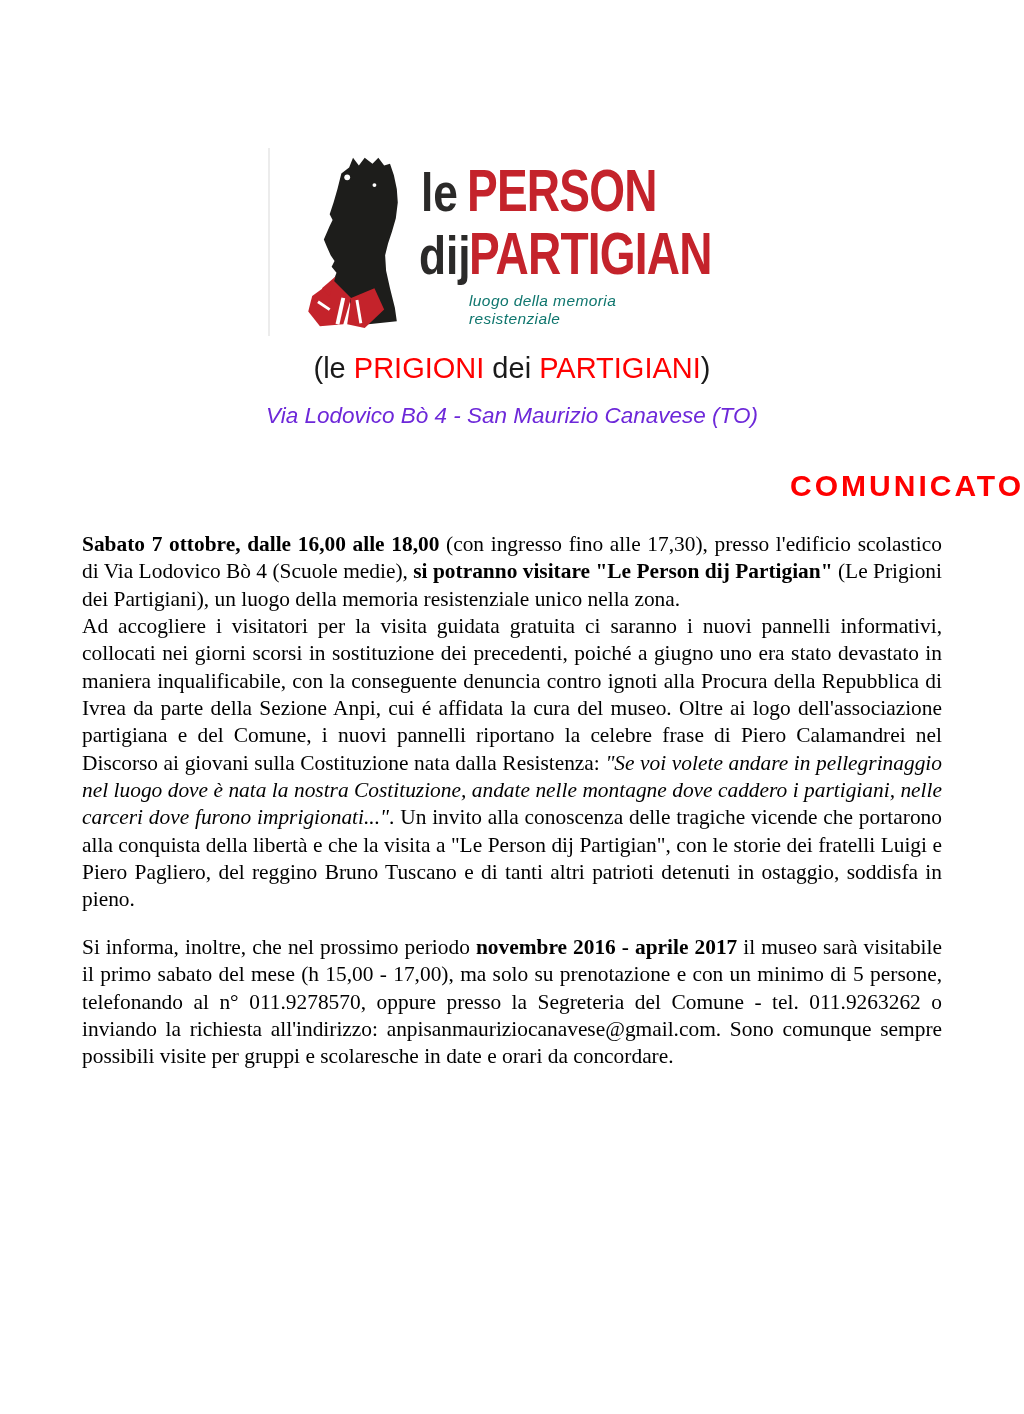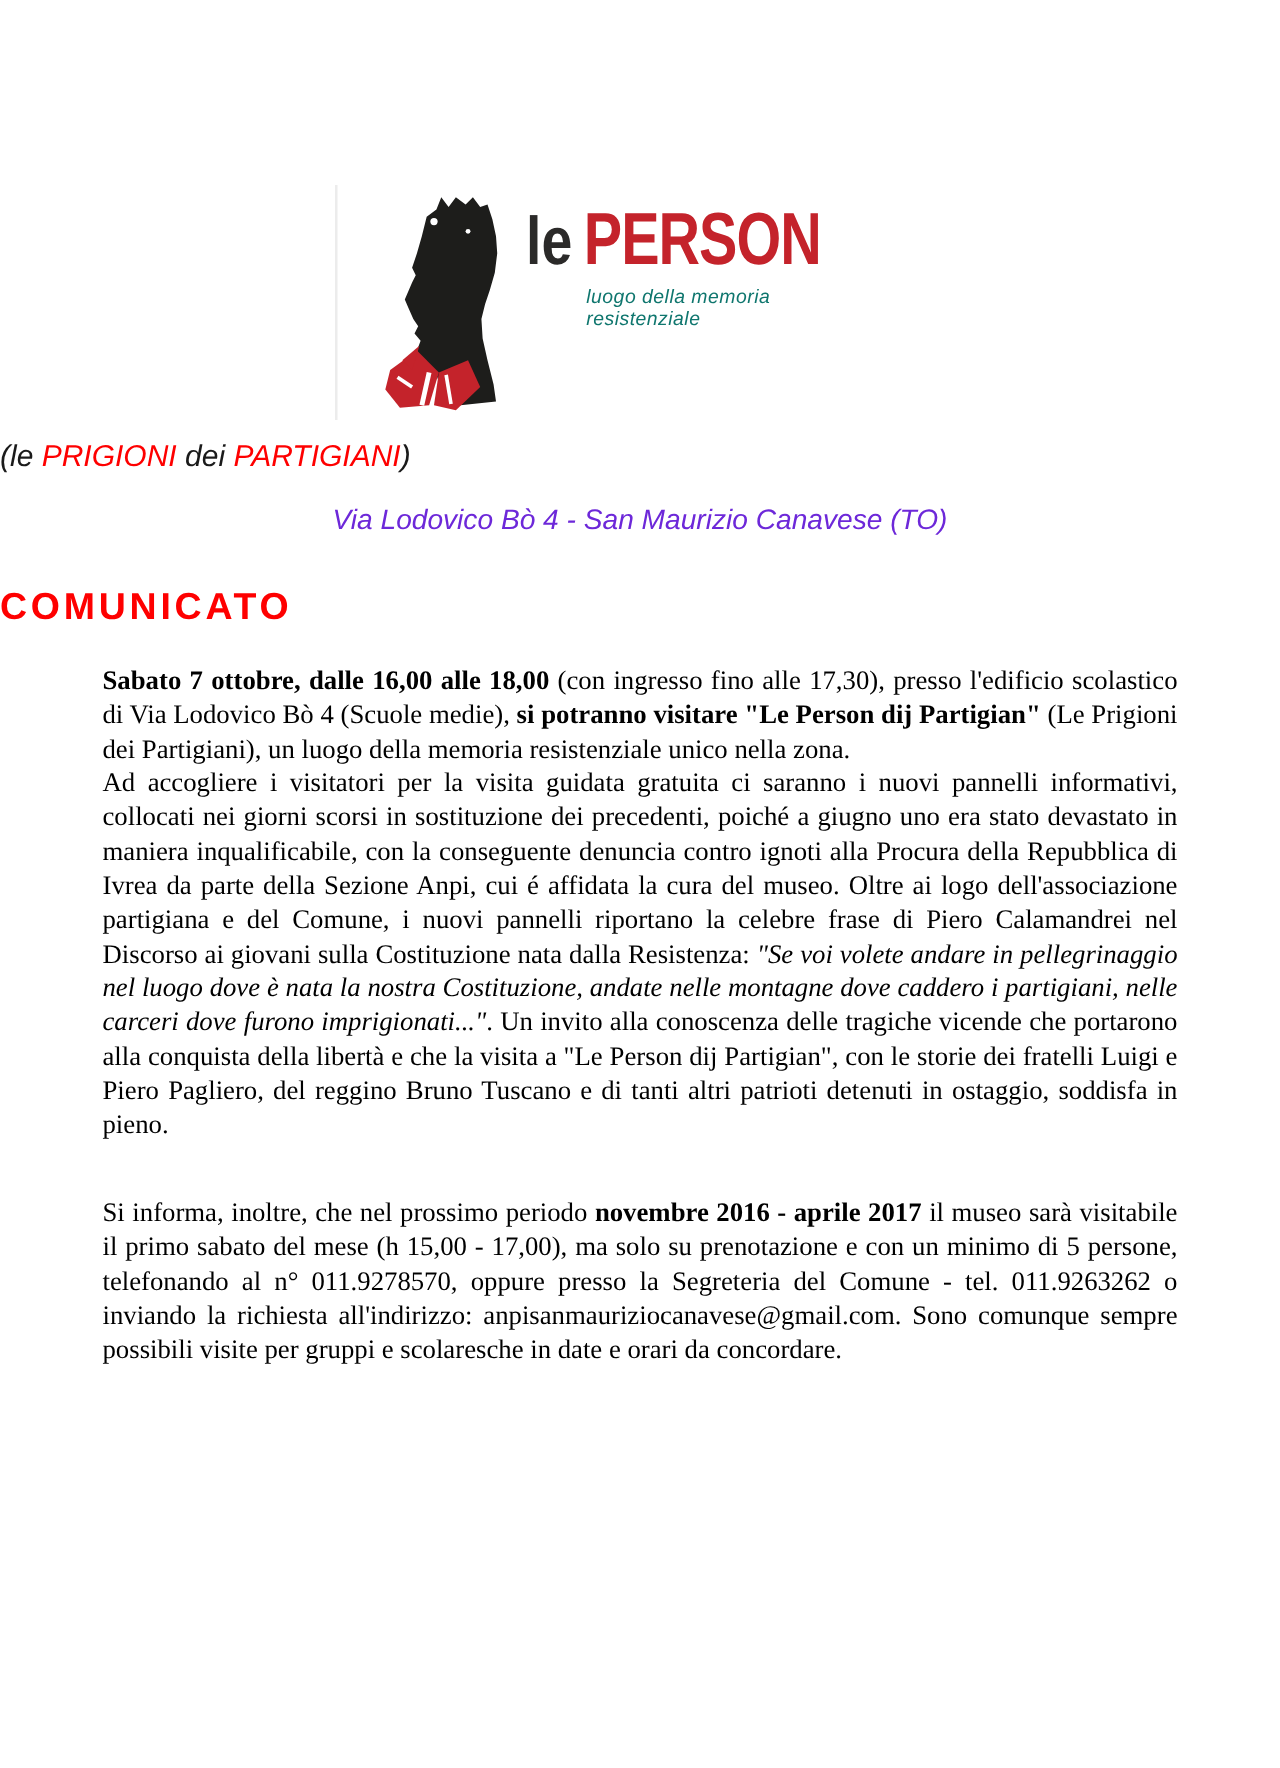--- a/index.html
+++ b/index.html
@@ -14,33 +14,33 @@
   .logo-prefix{display:inline-block;width:50px;text-align:right;margin-right:9px;
                font-family:"Liberation Sans", sans-serif;font-weight:bold;font-size:54px;
                color:#2b2a29;transform:scaleX(0.82);transform-origin:right bottom;}
   .logo-main{display:inline-block;font-family:"Liberation Sans", sans-serif;font-weight:bold;
              font-size:59px;color:#c4232b;letter-spacing:-1px;
              transform:scaleX(0.78);transform-origin:left bottom;}
   .logo-tagline{margin-left:59px;margin-top:6px;font-family:"Liberation Sans", sans-serif;
                 font-style:italic;font-size:15.5px;color:#0f766e;letter-spacing:0.4px;}
 
   
-  .subtitle{position:absolute;left:0;top:352px;width:100%;
-            font-family:"Liberation Sans", sans-serif;font-size:24px;color:#1a1a1a;font-style:italic;}
+  .subtitle{position:absolute;left:0;top:352px;width:100%;text-align:center;
+            font-family:"Liberation Sans", sans-serif;font-size:29px;color:#1a1a1a;}
   .address{position:absolute;left:0;top:403px;width:100%;text-align:center;
            font-family:"Liberation Sans", sans-serif;font-style:italic;font-size:22.5px;color:#6d28d9;}
-  .doc-title{position:absolute;left:0;top:469px;width:100%;text-align:left;
+  .doc-title{position:absolute;left:0;top:469px;width:100%;text-align:right;
              font-family:"Liberation Sans", sans-serif;font-weight:bold;font-size:30px;
              letter-spacing:3px;color:#fe0000;}
 
   
   .body-text{position:absolute;left:82px;top:531px;width:860px;
              font-size:21.4px;line-height:27.35px;text-align:justify;}
   .para{margin:0;}
-  .para-gap{margin-top:43px;}
+  .para-gap{margin-top:20px;}
   .b{font-weight:bold;}
   .i{font-style:italic;}
   .red{color:#fe0000;}
 </style>
 </head>
 <body>
 
 <div class="page">
 
   <div class="logo">
@@ -57,20 +57,24 @@
       <path fill="#c4232b" d="M22,140 L36,128 30,148 Z"></path>
       <polyline points="44,150 38,177" stroke="#ffffff" stroke-width="4" fill="none"></polyline>
       <polyline points="58,152 62,176" stroke="#ffffff" stroke-width="3" fill="none"></polyline>
       <polyline points="18,154 30,162" stroke="#ffffff" stroke-width="3" fill="none"></polyline>
     </svg>
     <div class="logo-text">
       <div class="logo-row">
         <span class="logo-prefix">le</span>
         <span class="logo-main">PERSON</span>
       </div>
+      <div class="logo-row">
+        <span class="logo-prefix">dij</span>
+        <span class="logo-main">PARTIGIAN</span>
+      </div>
       <div class="logo-tagline">luogo della memoria resistenziale</div>
     </div>
   </div>
 
   <div class="subtitle"><span>(le </span><span class="red">PRIGIONI</span><span> dei </span><span class="red">PARTIGIANI</span><span>)</span></div>
   <div class="address">Via Lodovico Bò 4 - San Maurizio Canavese (TO)</div>
   <div class="doc-title">COMUNICATO</div>
 
   <div class="body-text">
     <p class="para"><span class="b">Sabato 7 ottobre, dalle 16,00 alle 18,00</span><span> (con ingresso fino alle 17,30), presso l'edificio scolastico di Via Lodovico Bò 4 (Scuole medie), </span><span class="b">si potranno visitare "Le Person dij Partigian"</span><span> (Le Prigioni dei Partigiani), un luogo della memoria resistenziale unico nella zona.</span></p>

